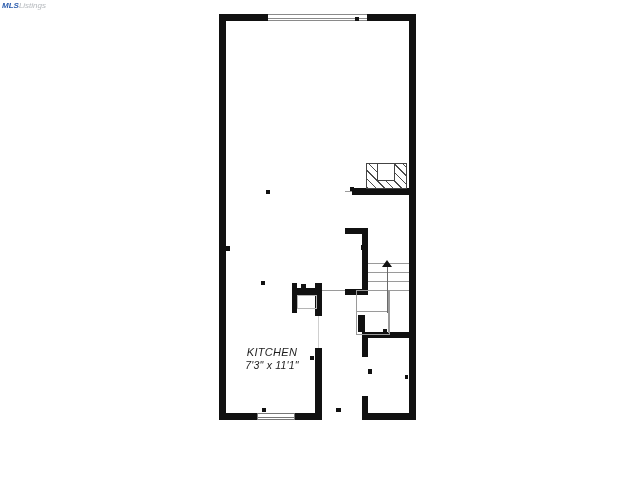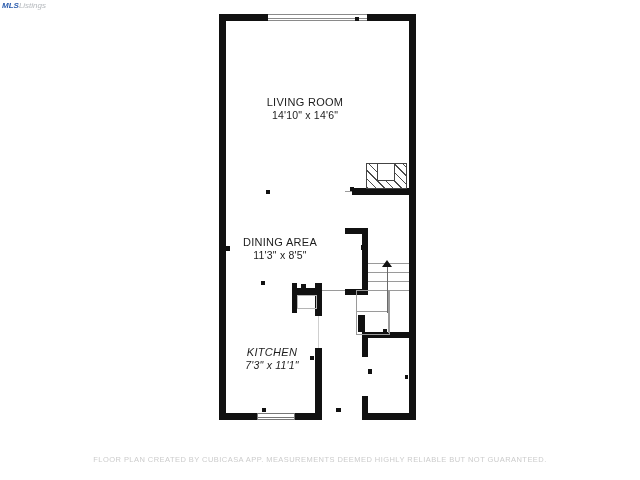--- a/index.html
+++ b/index.html
@@ -97,28 +97,19 @@
   <div class="tick" style="left:361px;top:245px;width:4px;height:5px;"></div>
   <div class="tick" style="left:261px;top:281px;width:4px;height:4px;"></div>
   <div class="tick" style="left:301px;top:284px;width:5px;height:4px;"></div>
   <div class="tick" style="left:310px;top:356px;width:4px;height:4px;"></div>
   <div class="tick" style="left:368px;top:369px;width:4px;height:5px;"></div>
   <div class="tick" style="left:383px;top:329px;width:4px;height:4px;"></div>
   <div class="tick" style="left:405px;top:375px;width:3px;height:4px;"></div>
   <div class="tick" style="left:336px;top:408px;width:5px;height:4px;"></div>
   <div class="tick" style="left:262px;top:408px;width:4px;height:4px;"></div>
 
-  <div class="room-label" style="left:305px;top:96px;">
-    <div class="name">LIVING ROOM</div>
-    <div class="dims">14'10" x 14'6"</div>
-  </div>
-  <div class="room-label" style="left:280px;top:236px;">
-    <div class="name">DINING AREA</div>
-    <div class="dims">11'3" x 8'5"</div>
-  </div>
   <div class="room-label" style="left:272px;top:346px;font-style:italic;">
     <div class="name">KITCHEN</div>
     <div class="dims">7'3" x 11'1"</div>
   </div>
 
-  <div class="disclaimer">FLOOR PLAN CREATED BY CUBICASA APP. MEASUREMENTS DEEMED HIGHLY RELIABLE BUT NOT GUARANTEED.</div>
 
 </div>
 
 </body></html>

